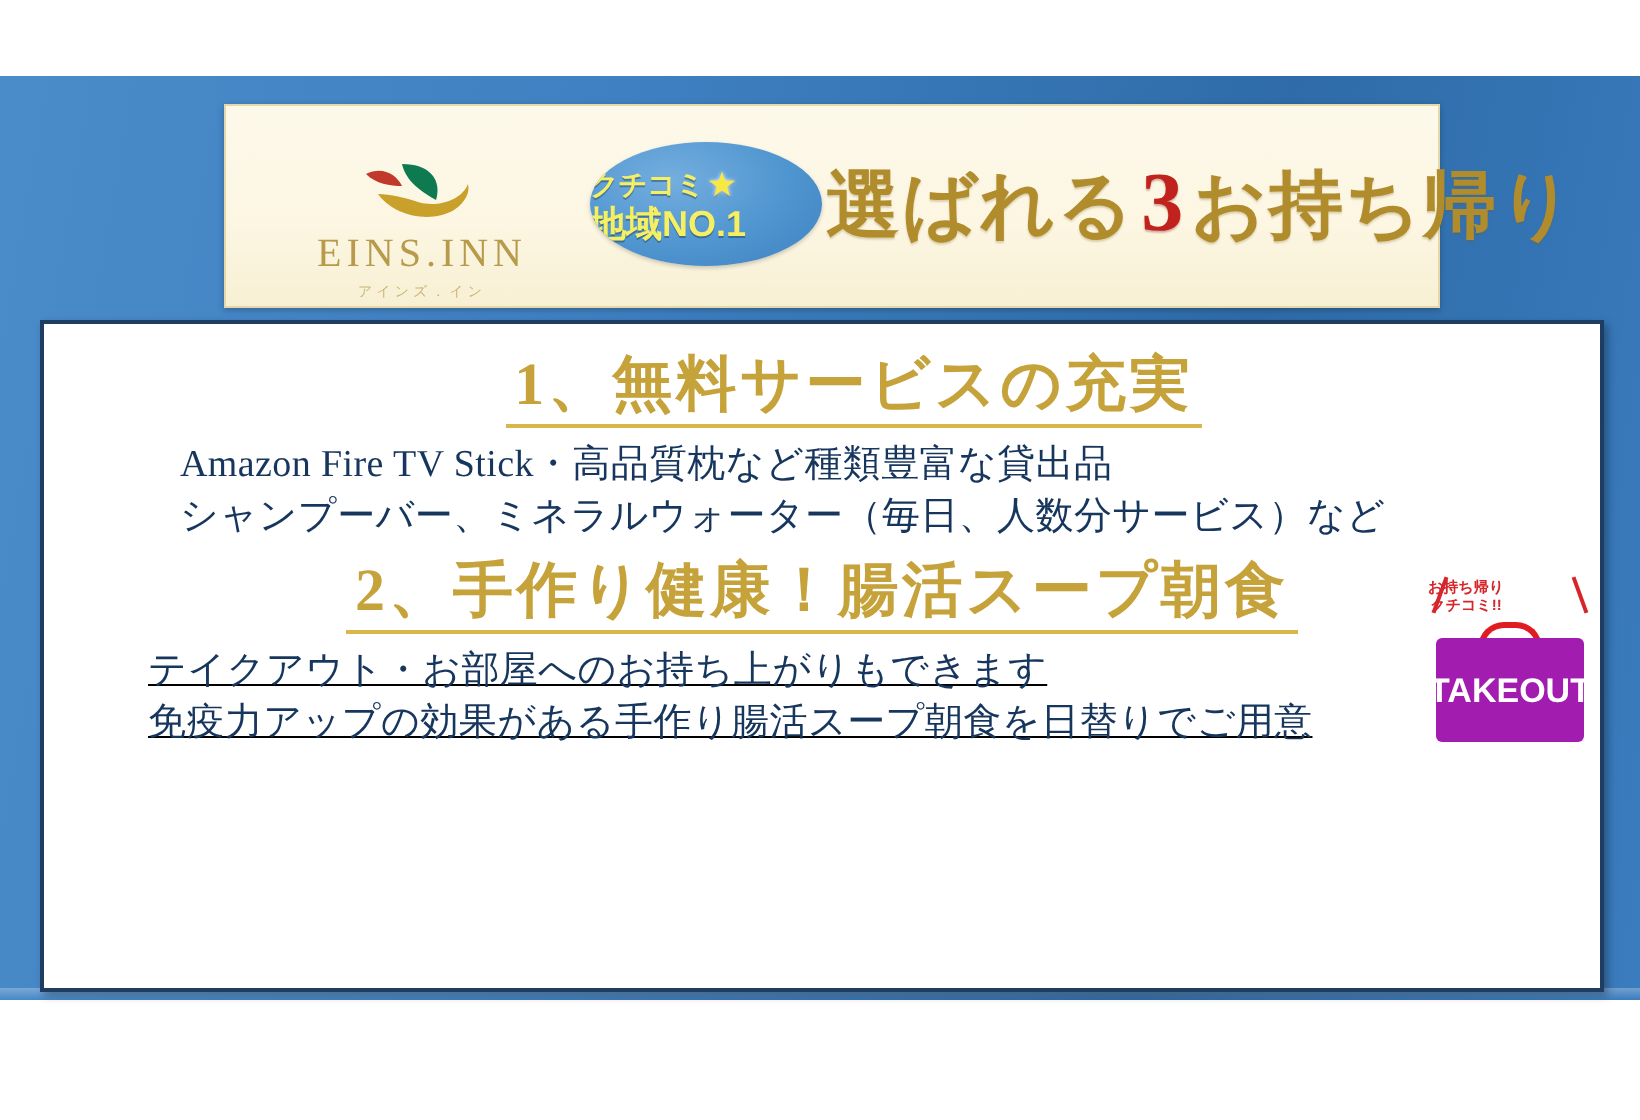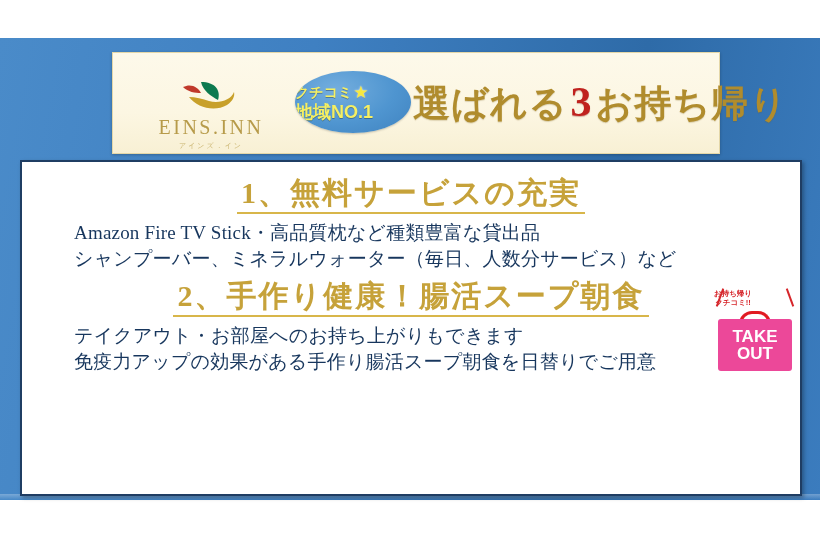--- a/index.html
+++ b/index.html
@@ -134,22 +134,22 @@
     font-size:19px;
     color:#17365d;
     letter-spacing:0.2px;
     line-height:1.35;
     white-space:nowrap;
   }
 
   .sec{position:absolute;left:0;width:100%;}
   .sec .lines{padding-left:52px;margin-top:6px;}
 
-  #sec1{top:14px;}
-  #sec2{top:117px;}
+  #sec1{top:14px;padding-left:16px;}
+  #sec2{top:117px;text-decoration:underline;}
   #sec3{top:214px;}
 
   
   .takeout{
     position:absolute;
     left:692px;top:124px;
     width:82px;height:88px;
   }
   .to-top{
     position:relative;
@@ -177,23 +177,23 @@
   .to-bag .handle{
     position:absolute;left:50%;top:0;transform:translateX(-50%);
     width:26px;height:11px;
     border:3px solid #e11b22;
     border-bottom:none;
     border-radius:13px 13px 0 0;
   }
   .to-bag .body{
     position:absolute;left:0;top:8px;
     width:74px;height:52px;
-    background:#ec4899;
+    background:#a21caf;
     border-radius:3px;
-    display:flex;flex-direction:column;
+    display:flex;flex-direction:row;
     align-items:center;justify-content:center;
   }
   .to-bag .body div{
     color:#ffffff;font-weight:bold;
     font-size:17px;line-height:1.0;
     letter-spacing:0px;
   }
 </style>
 </head>
 <body>

